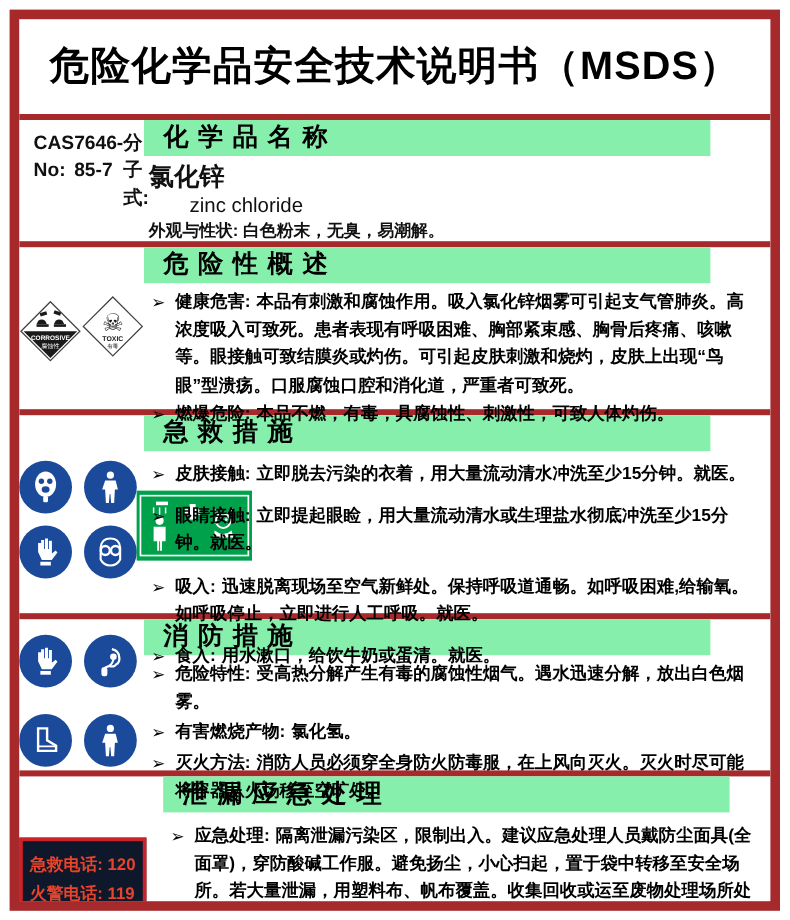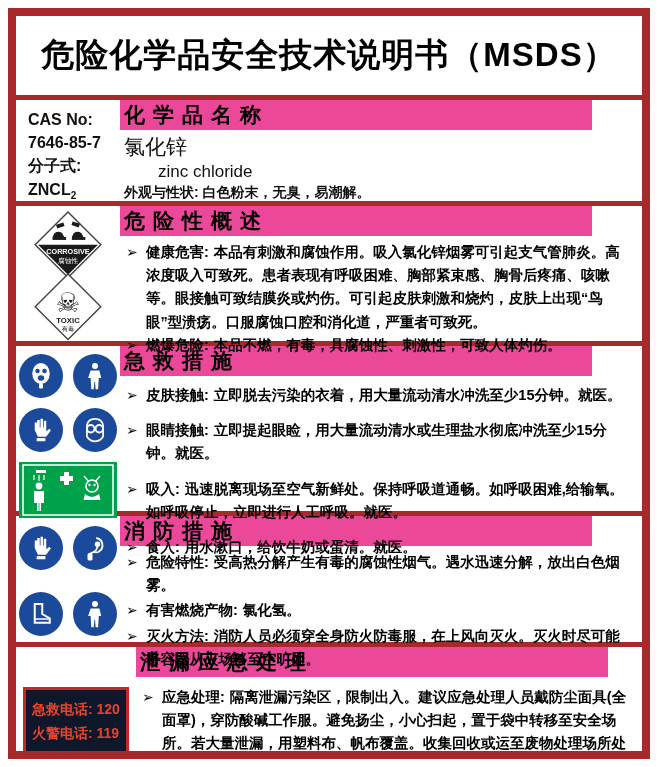--- a/index.html
+++ b/index.html
@@ -14,44 +14,44 @@
     overflow: hidden;
   }
   .divider { height: 5px; background: #A62A2B; flex: none; }
 
   
   .title-row { height: 79px; flex: none; display: flex; align-items: center; justify-content: center; }
   .title-row h1 { font-size: 33px; font-weight: bold; letter-spacing: 1px; color: #000; }
 
   
   .sec { display: flex; flex: none; }
-  .left-col { width: 104px; flex: none; display: flex; flex-direction: column; align-items: center; }
+  .left-col { width: 104px; flex: none; display: flex; flex-direction: row; align-items: center; }
   .right-col { flex: 1; min-width: 0; }
   .sec-header {
-    background: #ec4899; height: 30px; line-height: 30px;
-    width: 472px; padding-left: 4px;
+    background: #86efac; height: 30px; line-height: 30px;
+    width: 472px; padding-left: 16px;
     font-size: 21px; font-weight: bold; letter-spacing: 8px; color: #000;
     white-space: nowrap;
   }
   .body-text { padding: 5px 10px 0 4px; font-weight: bold; }
 
   .bullet {
     position: relative; padding-left: 22px;
     font-size: 14.5px; line-height: 1.6; font-weight: bold; color: #000;
   }
   .bullet .arr { position: absolute; left: 2px; top: 0; font-weight: normal; font-size: 14px; }
   .bullet .lbl { margin-right: 5px; }
 
   
   .sec1 { height: 101px; }
   .sec1 .left-col { align-items: flex-start; padding: 8px 0 0 12px; font-weight: bold; }
   .id-line { font-size: 16px; line-height: 1.45; }
   .id-line sub { font-size: 10px; }
   .sec1 .gap { height: 7px; }
-  .chem-cn { font-size: 21px; font-weight: normal; padding: 3px 0 1px 4px; }
+  .chem-cn { font-size: 21px; font-weight: bold; padding: 3px 0 1px 4px; }
   .chem-en { font-size: 17px; font-weight: normal; padding: 0 0 1px 4px; margin-left: 34px; }
   .chem-appearance { font-size: 14px; font-weight: bold; padding: 1px 0 0 4px; }
 
   
   .sec2 { height: 135px; }
   .sec2 .left-col { padding-top: 4px; }
   .diamond { display: block; }
   .diamond + .diamond { margin-top: -8px; }
   .sec2 .body-text .bullet + .bullet { margin-top: 0; }
 

